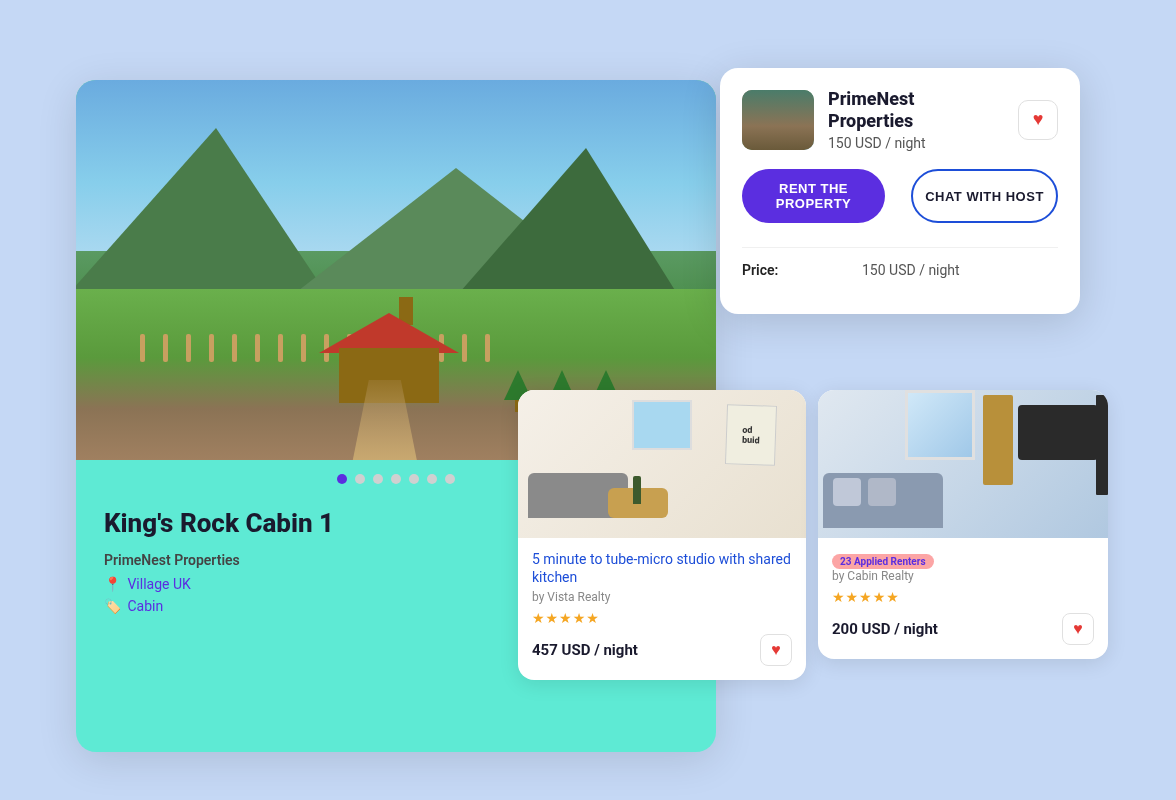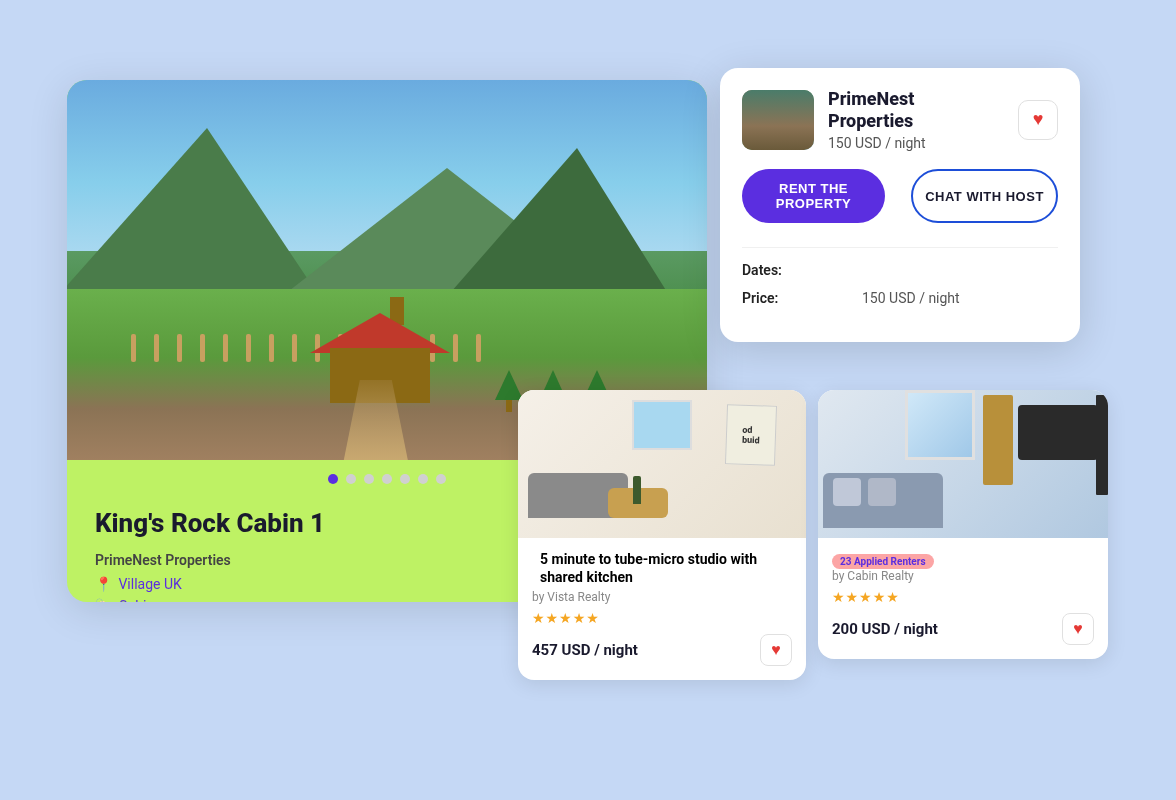--- a/index.html
+++ b/index.html
@@ -8,25 +8,25 @@
       background-color: #c5d8f5;
       width: 1176px;
       height: 800px;
       overflow: hidden;
       font-family: -apple-system, BlinkMacSystemFont, 'Segoe UI', Roboto, sans-serif;
       position: relative;
     }
 
     .main-card {
       position: absolute;
-      left: 67px;
+      left: 76px;
       top: 80px;
       width: 640px;
-      height: 522px;
-      background: #bef264;
+      height: 672px;
+      background: #5eead4;
       border-radius: 20px;
       overflow: hidden;
       box-shadow: 0 8px 40px rgba(0,0,0,0.12);
     }
 
     .main-card-image {
       width: 100%;
       height: 380px;
       background: linear-gradient(180deg, #87CEAB 0%, #6BA87A 30%, #4a8c4a 60%, #8B7355 80%, #a0876a 100%);
       position: relative;
@@ -473,25 +473,24 @@
       height: 70px;
       background: linear-gradient(135deg, #d0e8f8 0%, #a0c8e8 100%);
       border: 3px solid #e0e0e0;
     }
 
     .listing-body {
       padding: 12px 14px 14px;
     }
     .listing-title {
       font-size: 14px;
-      font-weight: 700;
-      color: #000000;
+      font-weight: 400;
+      color: #1d4ed8;
       margin-bottom: 4px;
       line-height: 1.3;
-      margin-left: 8px;
     }
     .listing-by {
       font-size: 12px;
       color: #888;
       margin-bottom: 6px;
     }
     .applied-badge {
       display: inline-block;
       background: #fca5a5;
       color: #5B2EE0;
@@ -622,23 +621,20 @@
     </button>
   </div>
 
   <div class="booking-actions">
     <button class="btn-rent">RENT THE PROPERTY</button>
     <button class="btn-chat">CHAT WITH HOST</button>
   </div>
 
   <div class="booking-details">
     <div class="detail-row">
-      <span class="detail-label">Dates:</span>
-    </div>
-    <div class="detail-row">
       <span class="detail-label">Price:</span>
       <span class="detail-value">150 USD / night</span>
     </div>
   </div>
 </div>
 
 <div class="listing-card-1">
   <div class="listing-image-1">
     <div class="room1-bg"></div>
     <div class="room1-window"></div>

